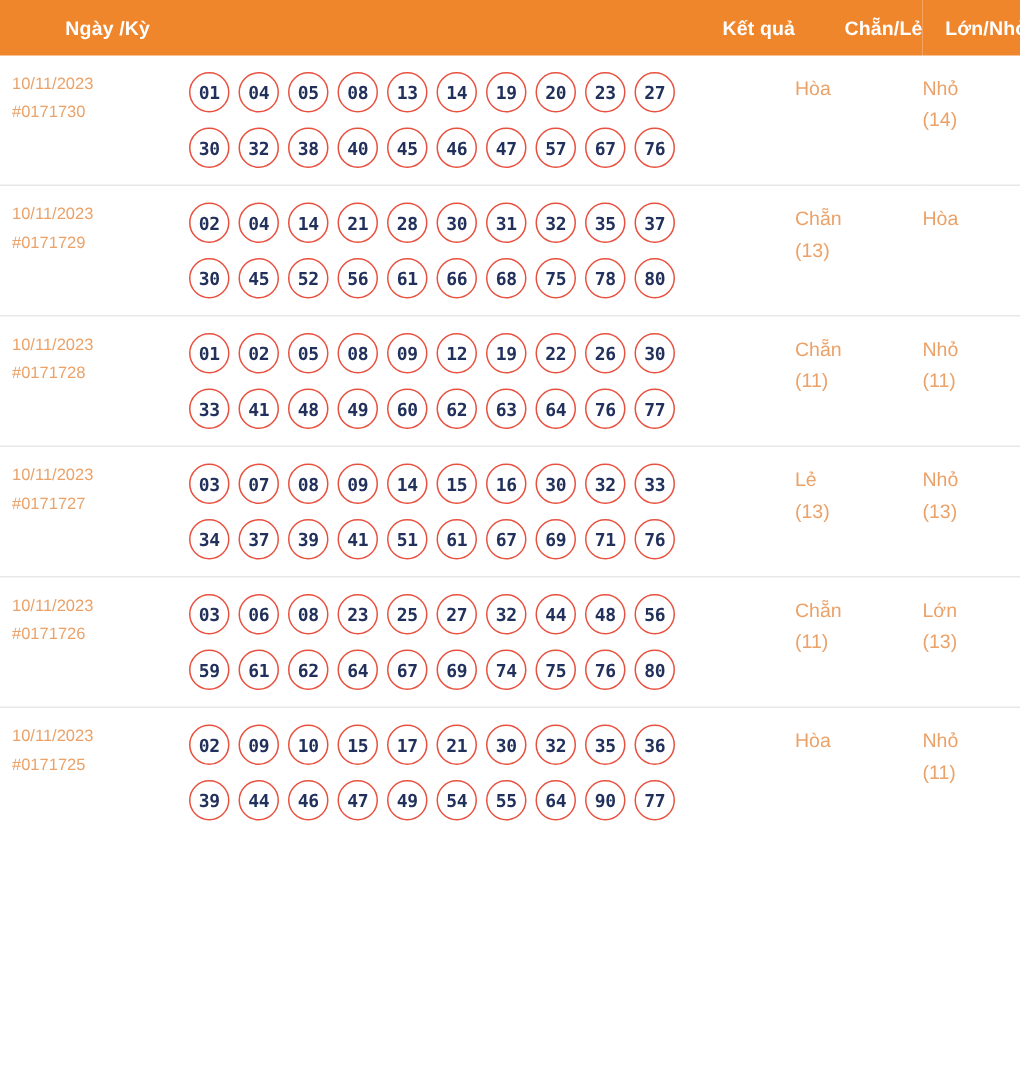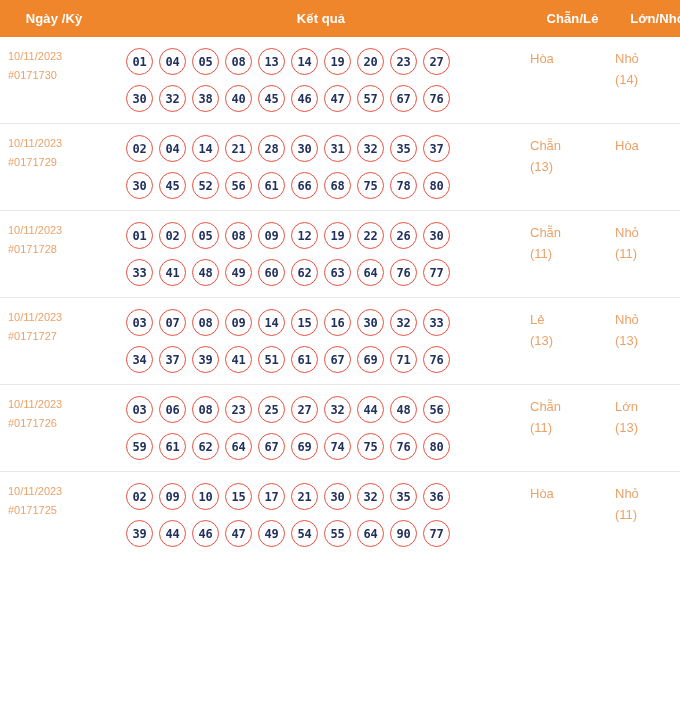--- a/index.html
+++ b/index.html
@@ -19,28 +19,28 @@
     table-layout: fixed;
   }
   .thead-row {
     background: #f0862c;
     height: 37px;
   }
   .thead-row th {
     color: #ffffff;
     font-size: 13px;
     font-weight: bold;
-    text-align: center;
+    text-align: right;
     padding: 0;
     vertical-align: middle;
     letter-spacing: 0.1px;
   }
   th.col-date   { width: 92px;  padding-left: 8px; }
   th.col-result { width: 418px; padding-left: 12px; }
-  th.col-oe     { width: 85px;  text-align: center; }
+  th.col-oe     { width: 85px;  text-align: right; }
   th.col-bs     { width: 85px;  text-align: center; }
 
   tbody tr.data-row {
     border-top: 1px solid #e8e8e8;
   }
   tbody tr.data-row:first-child {
     border-top: none;
   }
   td {
     padding: 0;

